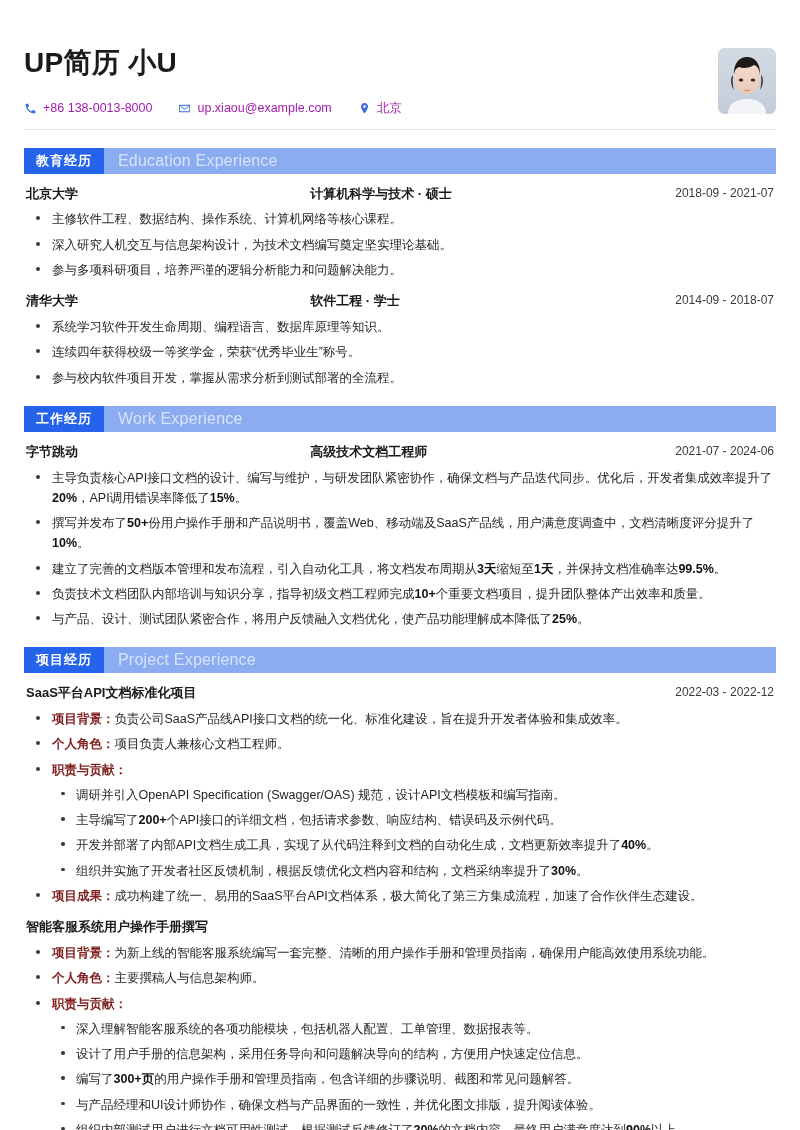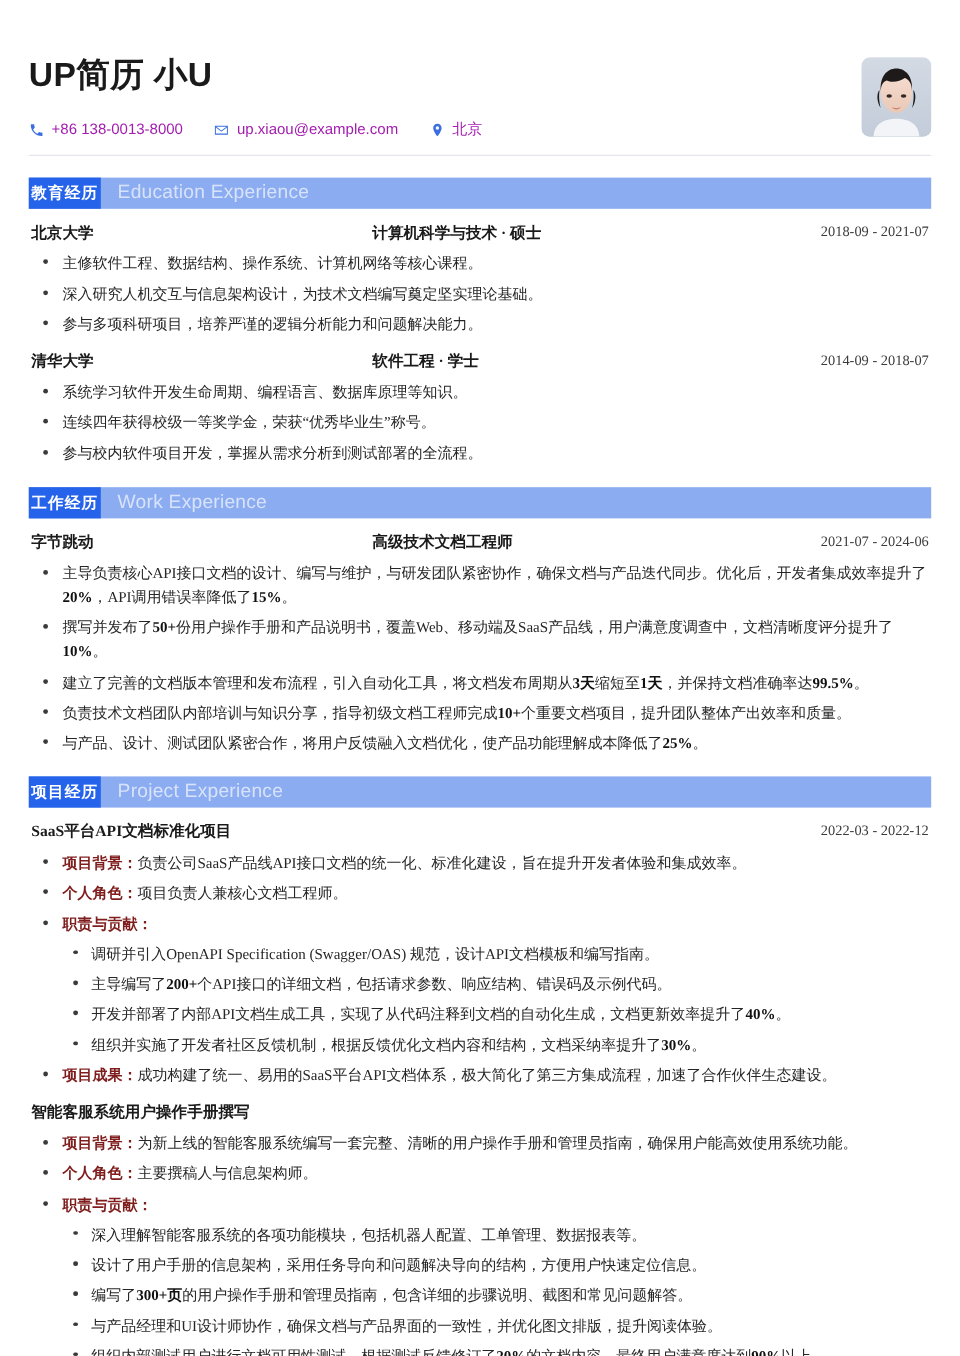--- a/index.html
+++ b/index.html
@@ -100,38 +100,38 @@
     width: 100%;
   }
 
   .section-badge {
     background: #2563eb;
     color: #ffffff;
     font-size: 13px;
     font-weight: 700;
     display: flex;
     align-items: center;
-    padding: 0 2px;
+    padding: 0 12px;
     letter-spacing: 1px;
     flex: 0 0 auto;
   }
 
   .section-sub {
     display: flex;
     align-items: center;
     padding-left: 14px;
     font-size: 16px;
     color: #d8e3fb;
     letter-spacing: 0.2px;
   }
 
   .section-body { padding: 0 2px; }
 
   
-  .entry { margin-top: 12px; font-family: Liberation Serif, serif; }
+  .entry { margin-top: 12px; }
   .entry:first-child { margin-top: 11px; }
 
   .entry-head {
     display: flex;
     align-items: flex-start;
     font-size: 13px;
     line-height: 1.45;
   }
   .eh-left {
     font-weight: 700;

